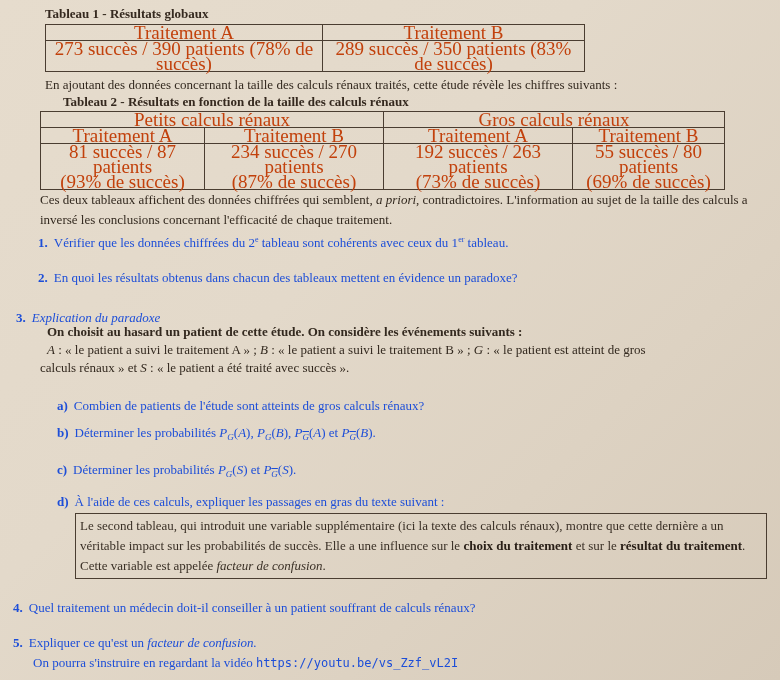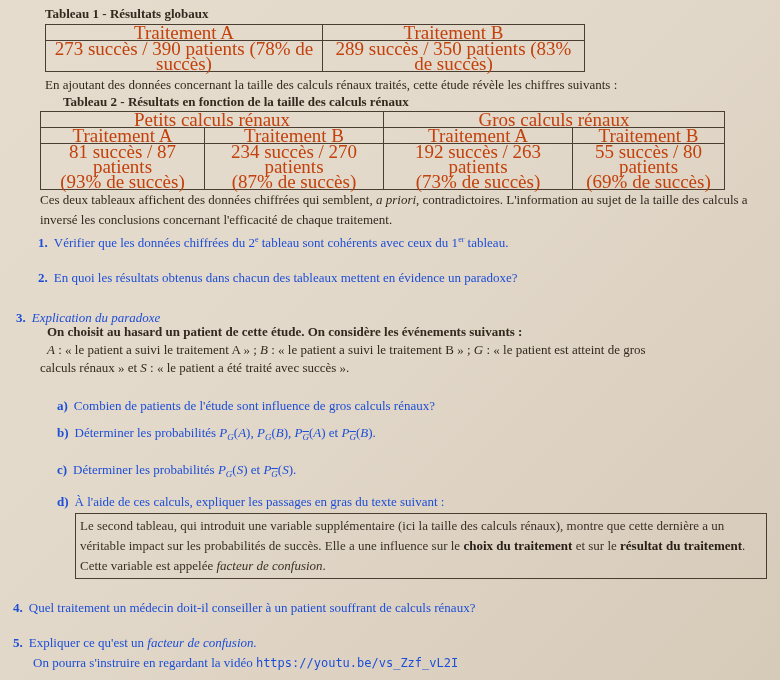--- a/index.html
+++ b/index.html
@@ -88,37 +88,37 @@
   </div>
   <div class="para" style="left:47px; top:322px; white-space:nowrap;font-weight:bold;">On choisit au hasard un patient de cette étude. On considère les événements suivants :</div>
   <div class="para" style="left:47px; top:340px; white-space:nowrap;">
     <i>A</i> : « le patient a suivi le traitement A » ; <i>B</i> : « le patient a suivi le traitement B » ; <i>G</i> : « le patient est atteint de gros
   </div>
   <div class="para" style="left:40px; top:358px; white-space:nowrap;">
     calculs rénaux » et <i>S</i> : « le patient a été traité avec succès ».
   </div>
 
   <div class="q" style="left:57px; top:398px;">
-    <b class="num">a)</b><span>Combien de patients de l'étude sont influence de gros calculs rénaux?</span>
+    <b class="num">a)</b><span>Combien de patients de l'étude sont atteints de gros calculs rénaux?</span>
   </div>
   <div class="q" style="left:57px; top:425px;">
     <b class="num">b)</b><span>Déterminer les probabilités</span>
     <i>P</i><sub class="s"><i>G</i></sub>(<i>A</i>), <i>P</i><sub class="s"><i>G</i></sub>(<i>B</i>), <i>P</i><sub class="s"><i class="ov">G</i></sub>(<i>A</i>) et <i>P</i><sub class="s"><i class="ov">G</i></sub>(<i>B</i>).
   </div>
 
   <div class="q" style="left:57px; top:462px;">
     <b class="num">c)</b><span>Déterminer les probabilités</span>
     <i>P</i><sub class="s"><i>G</i></sub>(<i>S</i>) et <i>P</i><sub class="s"><i class="ov">G</i></sub>(<i>S</i>).
   </div>
   <div class="q" style="left:57px; top:494px;">
     <b class="num">d)</b><span>À l'aide de ces calculs, expliquer les passages en gras du texte suivant :</span>
   </div>
 
   <div class="boxquote">
-    <span>Le second tableau, qui introduit une variable supplémentaire (ici la taille des calculs rénaux), montre que cette dernière a un véritable impact sur les probabilités de succès. Elle a une influence sur le </span><b>choix du traitement</b><span> et sur le </span><b>résultat du traitement</b><span>. Cette variable est appelée </span><i>facteur de confusion</i><span>.</span>
+    <span>Le second tableau, qui introduit une variable supplémentaire (ici la texte des calculs rénaux), montre que cette dernière a un véritable impact sur les probabilités de succès. Elle a une influence sur le </span><b>choix du traitement</b><span> et sur le </span><b>résultat du traitement</b><span>. Cette variable est appelée </span><i>facteur de confusion</i><span>.</span>
   </div>
 
   <div class="q" style="left:13px; top:600px;">
     <b class="num">4.</b><span>Quel traitement un médecin doit-il conseiller à un patient souffrant de calculs rénaux?</span>
   </div>
 
   <div class="q" style="left:13px; top:635px;">
     <b class="num">5.</b><span>Expliquer ce qu'est un </span><i>facteur de confusion.</i>
   </div>
   <div class="q" style="left:33px; top:655px;">

